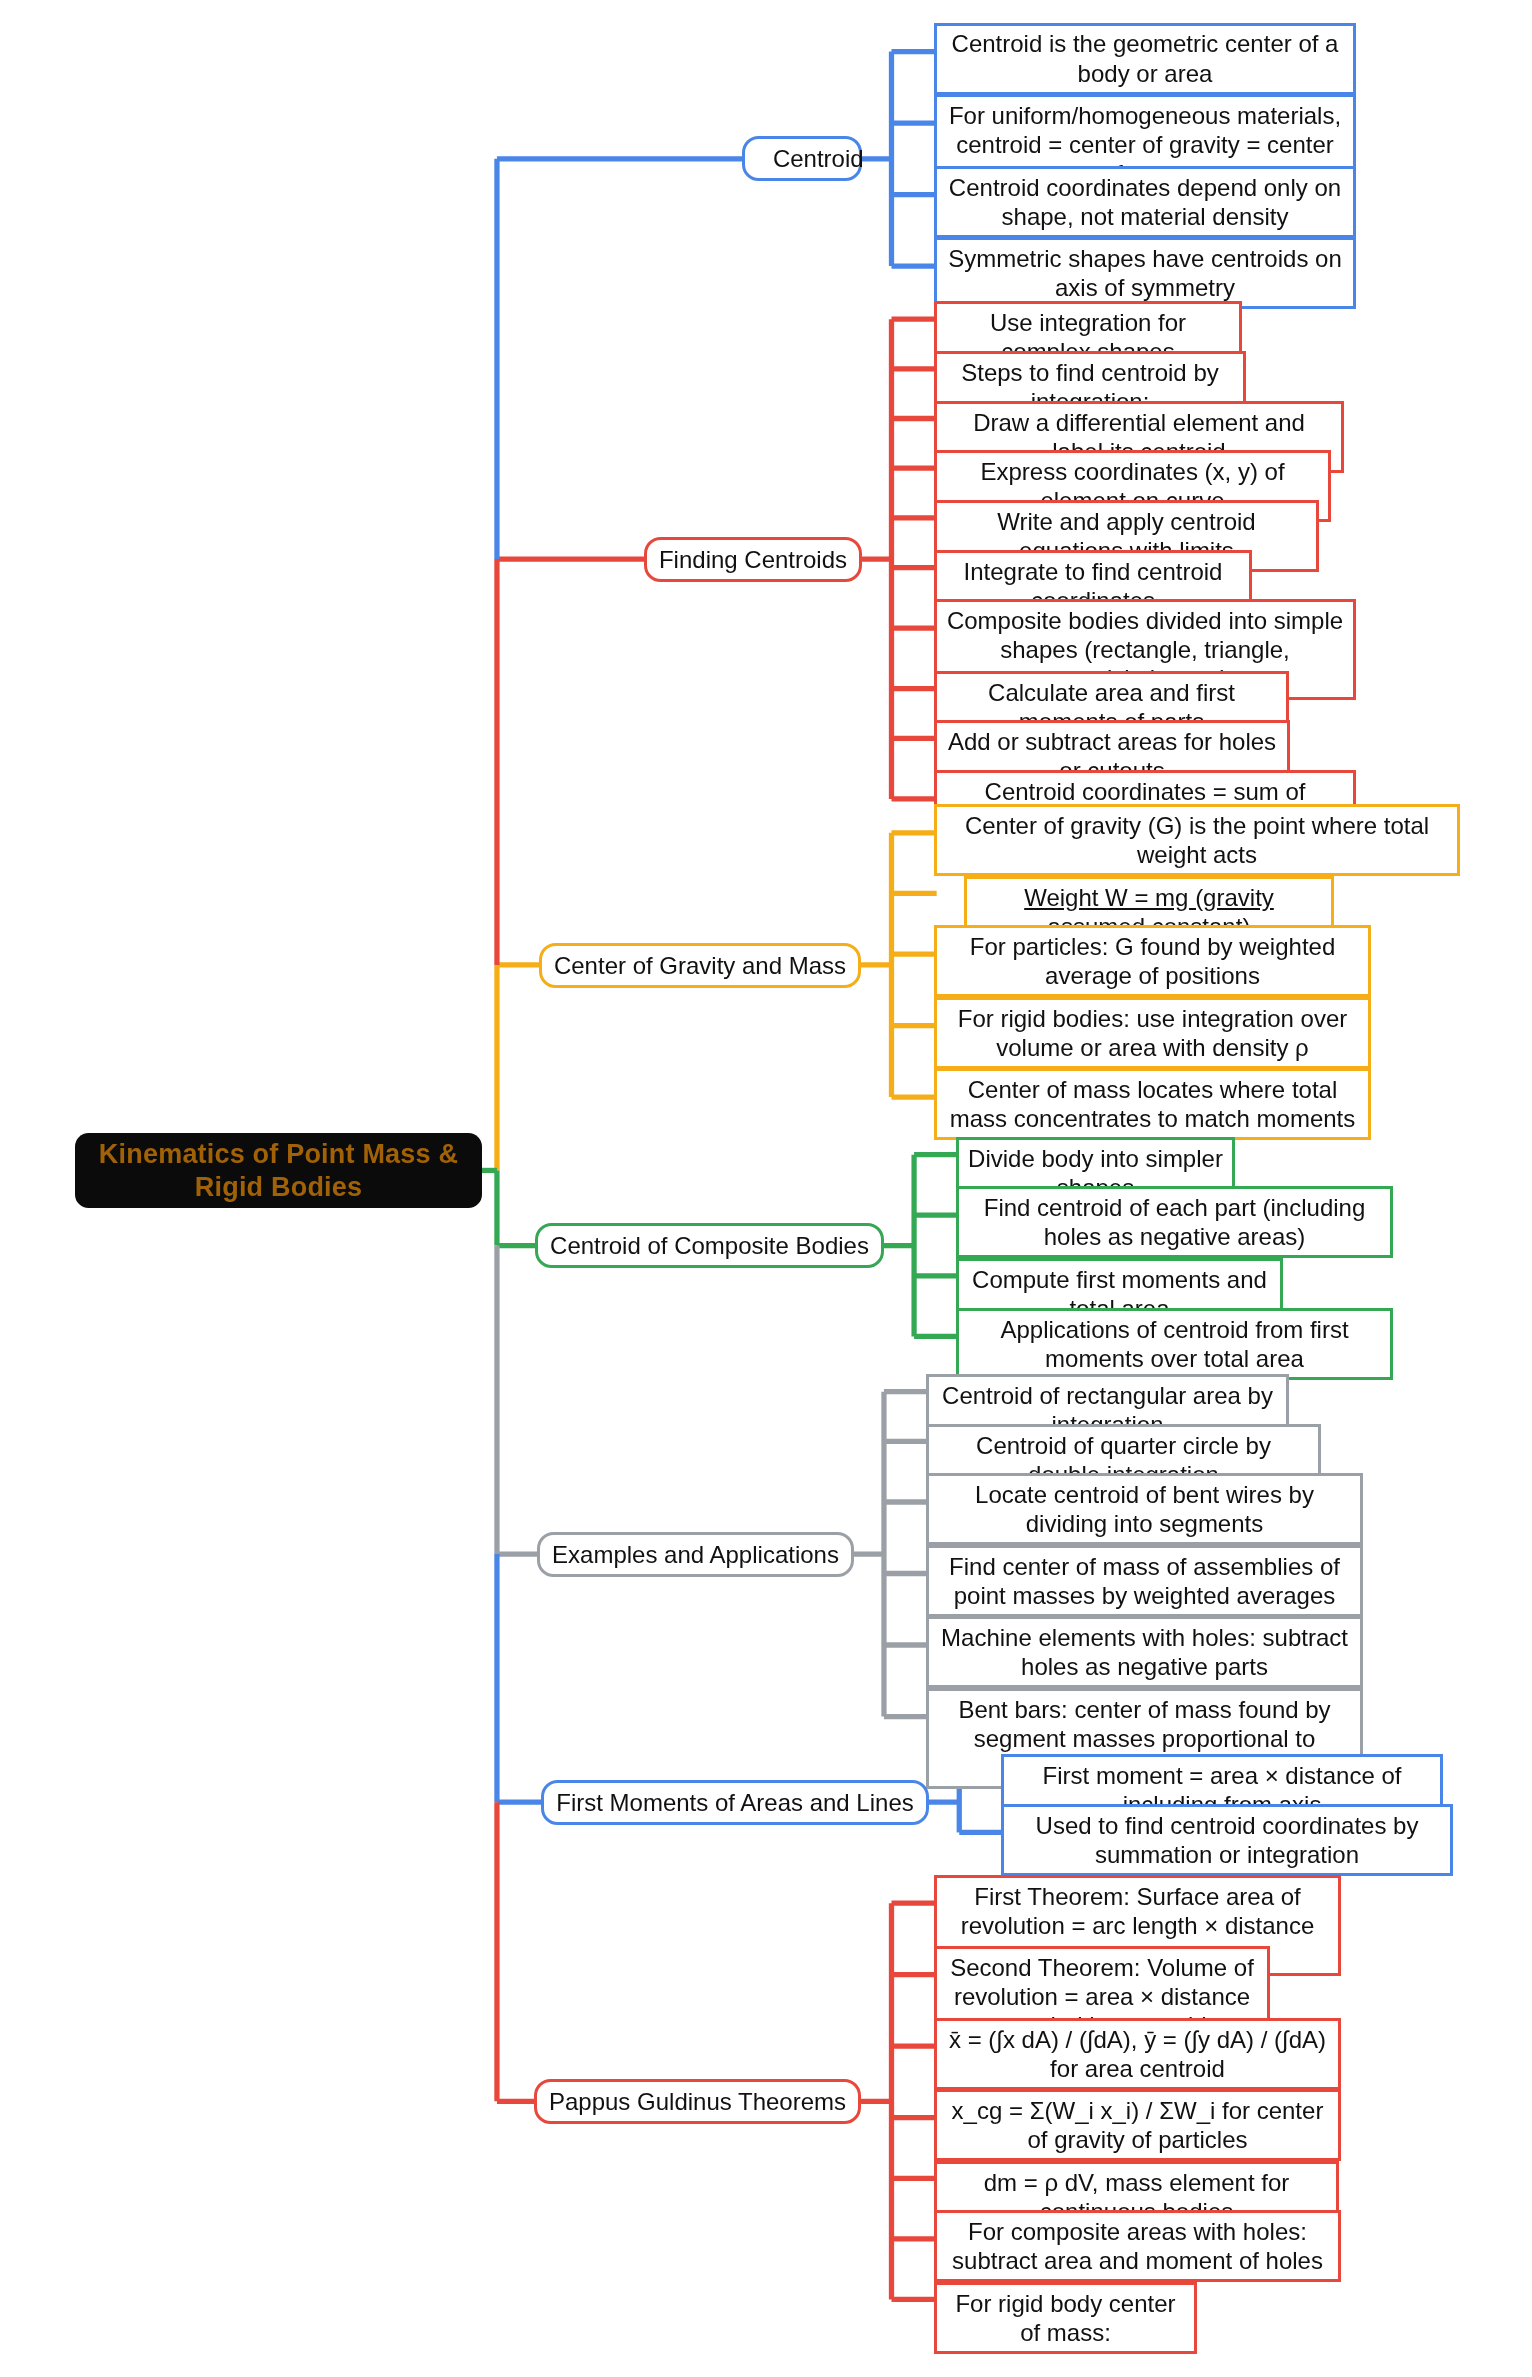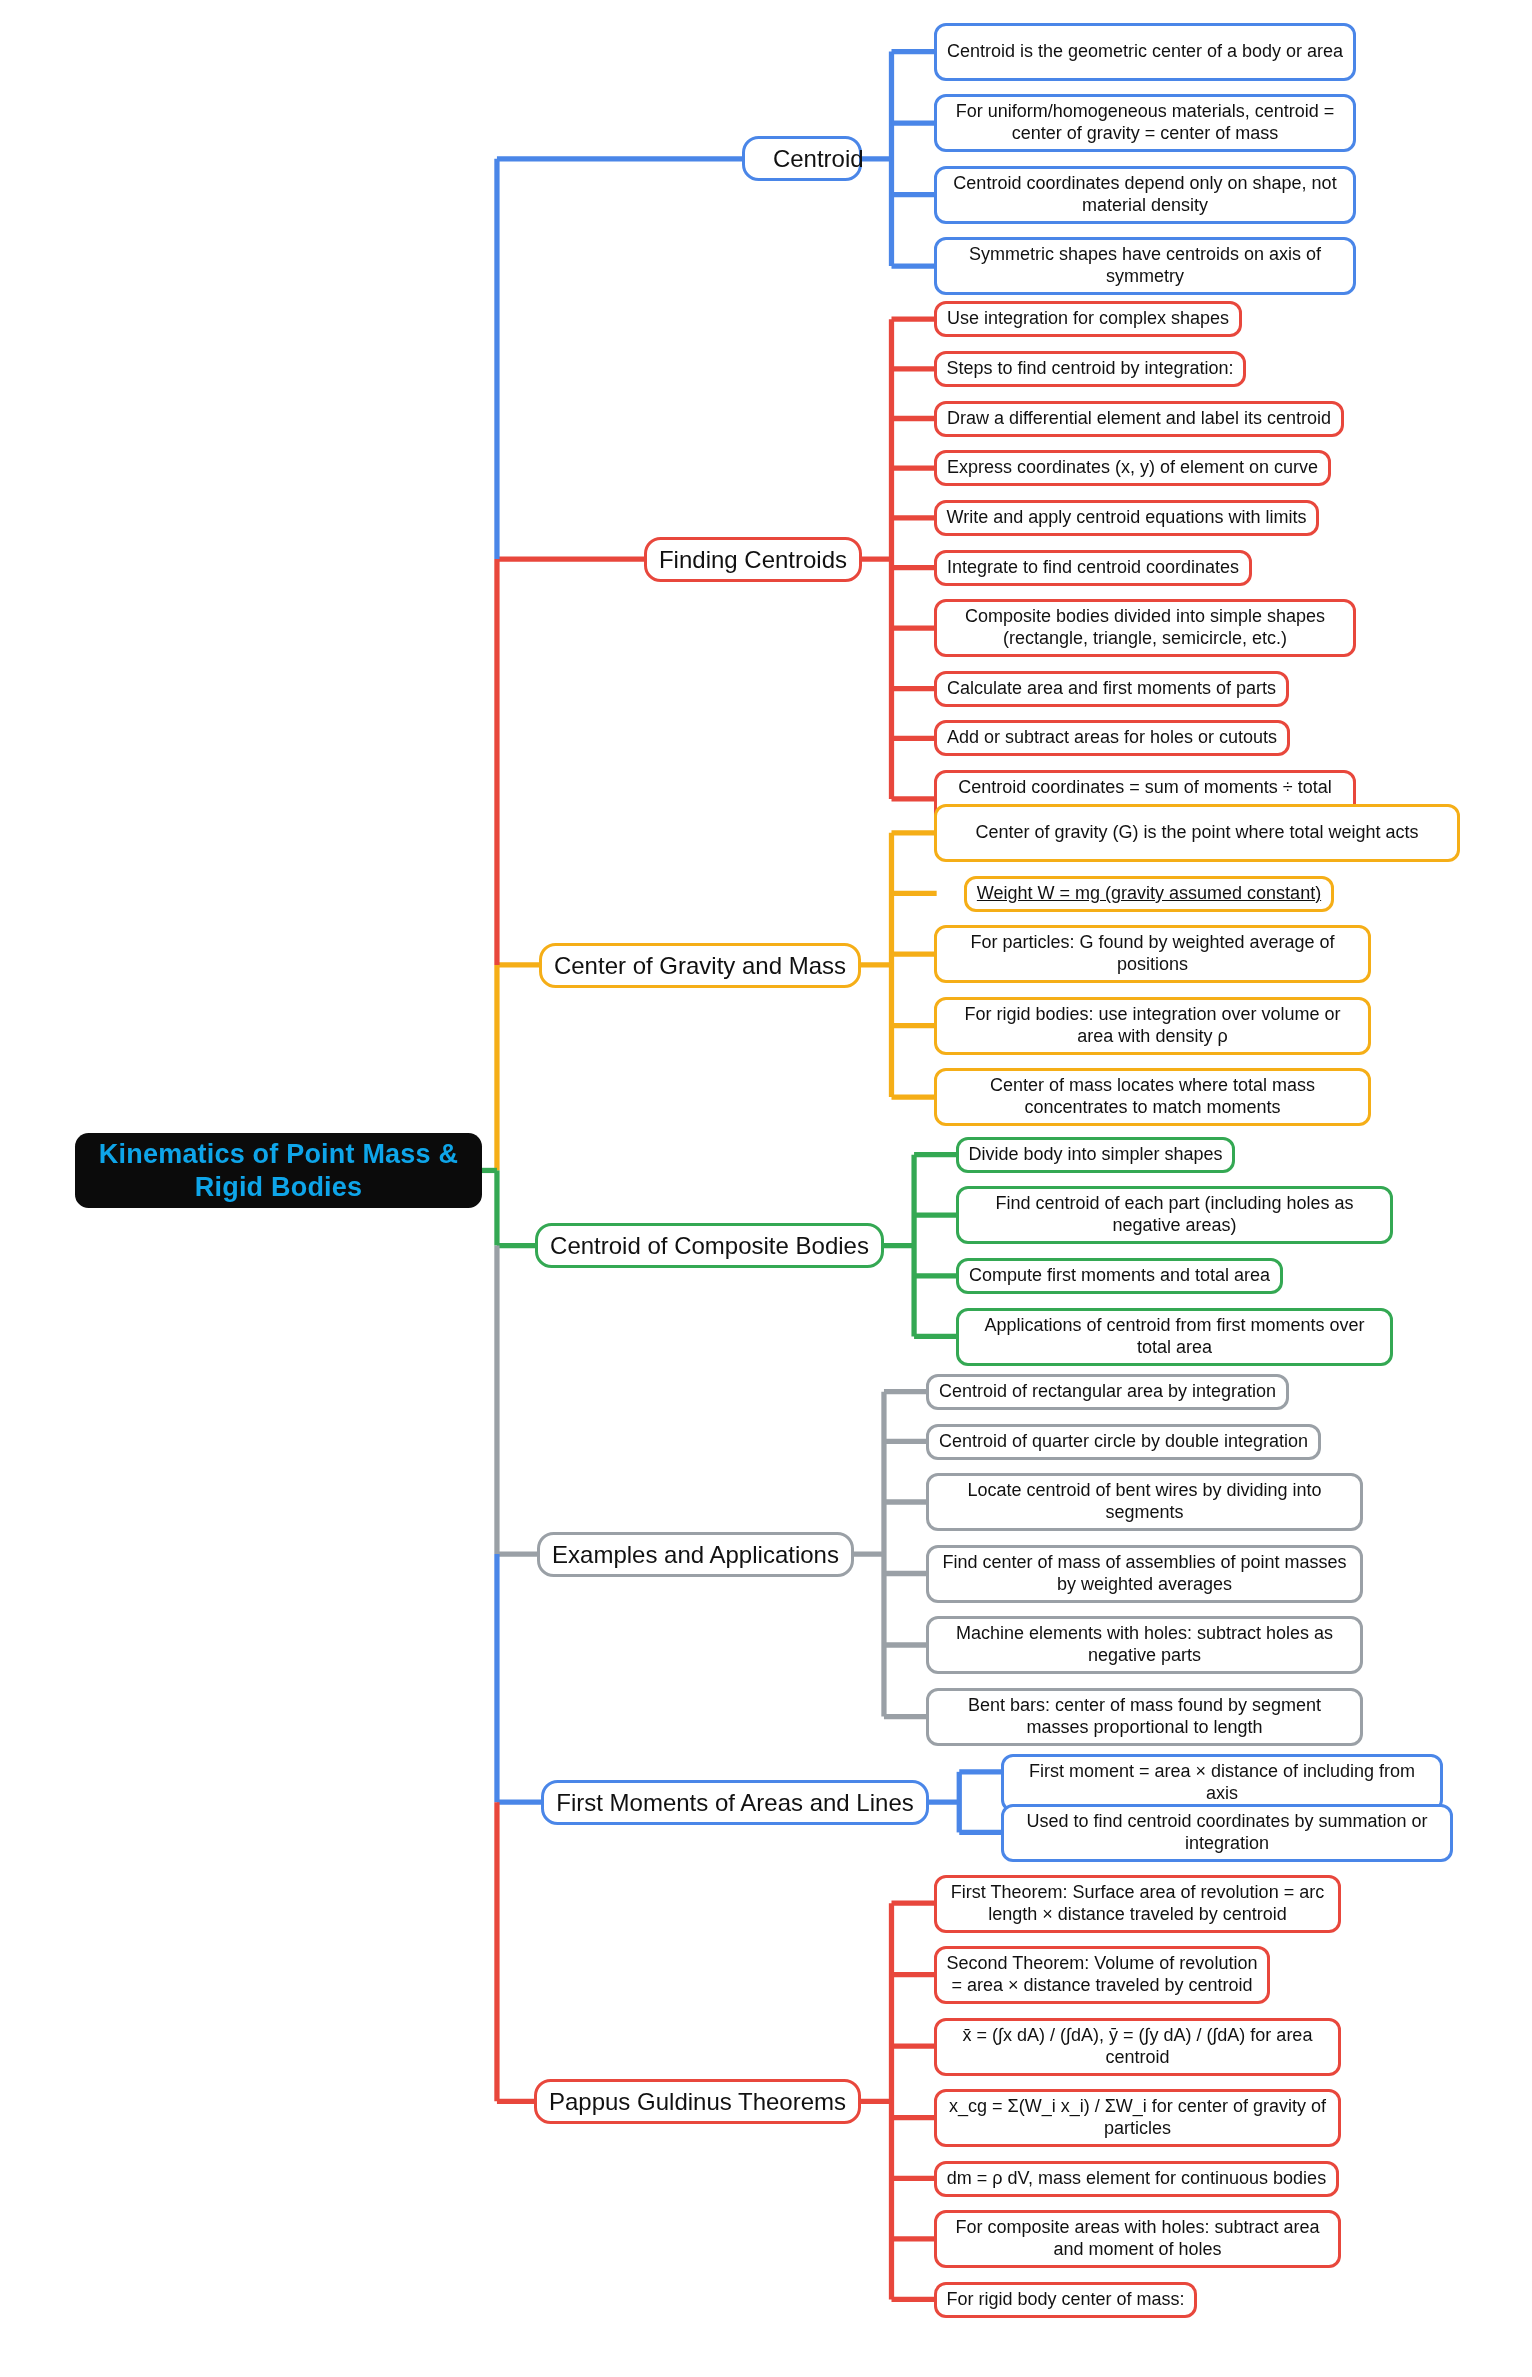--- a/index.html
+++ b/index.html
@@ -50,22 +50,22 @@
     letter-spacing: 0.2px;
   }
   .branch-node {
     border-width: 3.8px;
     border-radius: 16.6px;
     font-size: 24px;
     padding: 4.5px 10.5px;
   }
   .leaf-node {
     border-width: 3px;
-    border-radius: 12px;
-    font-size: 18px;
+    border-radius: 0;
+    font-size: 24px;
     padding: 3.8px 9px;
   }
   
   #logo {
     position: absolute;
     left: 30px;
     top: 2247px;
     display: flex;
     align-items: center;
     gap: 10.5px;
@@ -145,21 +145,21 @@
       <line x1="660" y1="211" x2="660" y2="742.75" stroke="#4a86e8" stroke-width="7" stroke-linecap="butt"></line>
       <line x1="660" y1="742.75" x2="660" y2="1282" stroke="#e8473c" stroke-width="7" stroke-linecap="butt"></line>
       <line x1="660" y1="1282" x2="660" y2="1555" stroke="#f5ae17" stroke-width="7" stroke-linecap="butt"></line>
       <line x1="660" y1="1555" x2="660" y2="1654.75" stroke="#34a853" stroke-width="7" stroke-linecap="butt"></line>
       <line x1="660" y1="1654.75" x2="660" y2="2064.75" stroke="#9aa0a6" stroke-width="7" stroke-linecap="butt"></line>
       <line x1="660" y1="2064.75" x2="660" y2="2394.25" stroke="#4a86e8" stroke-width="7" stroke-linecap="butt"></line>
       <line x1="660" y1="2394.25" x2="660" y2="2791.75" stroke="#e8473c" stroke-width="7" stroke-linecap="butt"></line>
       <line x1="640" y1="1555" x2="660" y2="1555" stroke="#34a853" stroke-width="7" stroke-linecap="butt"></line>
     </svg>
   <div id="nodes-layer">
-      <div class="node root-node" style="left: 75px; width: 407px; top: 1133px; height: 75px; background: rgb(11, 11, 11); color: #0ea5e9;">Kinematics of Point Mass &amp; Rigid Bodies</div>
+      <div class="node root-node" style="left: 75px; width: 407px; top: 1133px; height: 75px; background: rgb(11, 11, 11); color: #a16207;">Kinematics of Point Mass &amp; Rigid Bodies</div>
       <div class="node leaf-node" style="border-color: rgb(74, 134, 232); left: 934px; top: 22.6px; width: 422px; min-height: 58px;">Centroid is the geometric center of a body or area</div>
       <div class="node leaf-node" style="border-color: rgb(74, 134, 232); left: 934px; top: 94px; width: 422px; min-height: 58px;">For uniform/homogeneous materials, centroid = center of gravity = center of mass</div>
       <div class="node leaf-node" style="border-color: rgb(74, 134, 232); left: 934px; top: 166px; width: 422px; min-height: 58px;">Centroid coordinates depend only on shape, not material density</div>
       <div class="node leaf-node" style="border-color: rgb(74, 134, 232); left: 934px; top: 237px; width: 422px; min-height: 58px;">Symmetric shapes have centroids on axis of symmetry</div>
       <div class="node branch-node" style="border-color: rgb(74, 134, 232); left: 742px; top: 136px; width: 120px; min-height: 45px; padding-left: 43px;">Centroid</div>
       <div class="node leaf-node" style="border-color: rgb(232, 71, 60); left: 934px; top: 301px; width: 308px; min-height: 36px;">Use integration for complex shapes</div>
       <div class="node leaf-node" style="border-color: rgb(232, 71, 60); left: 934px; top: 351px; width: 312px; min-height: 36px;">Steps to find centroid by integration:</div>
       <div class="node leaf-node" style="border-color: rgb(232, 71, 60); left: 934px; top: 401px; width: 410px; min-height: 36px;">Draw a differential element and label its centroid</div>
       <div class="node leaf-node" style="border-color: rgb(232, 71, 60); left: 934px; top: 450px; width: 397px; min-height: 36px;">Express coordinates (x, y) of element on curve</div>
       <div class="node leaf-node" style="border-color: rgb(232, 71, 60); left: 934px; top: 500px; width: 385px; min-height: 36px;">Write and apply centroid equations with limits</div>

